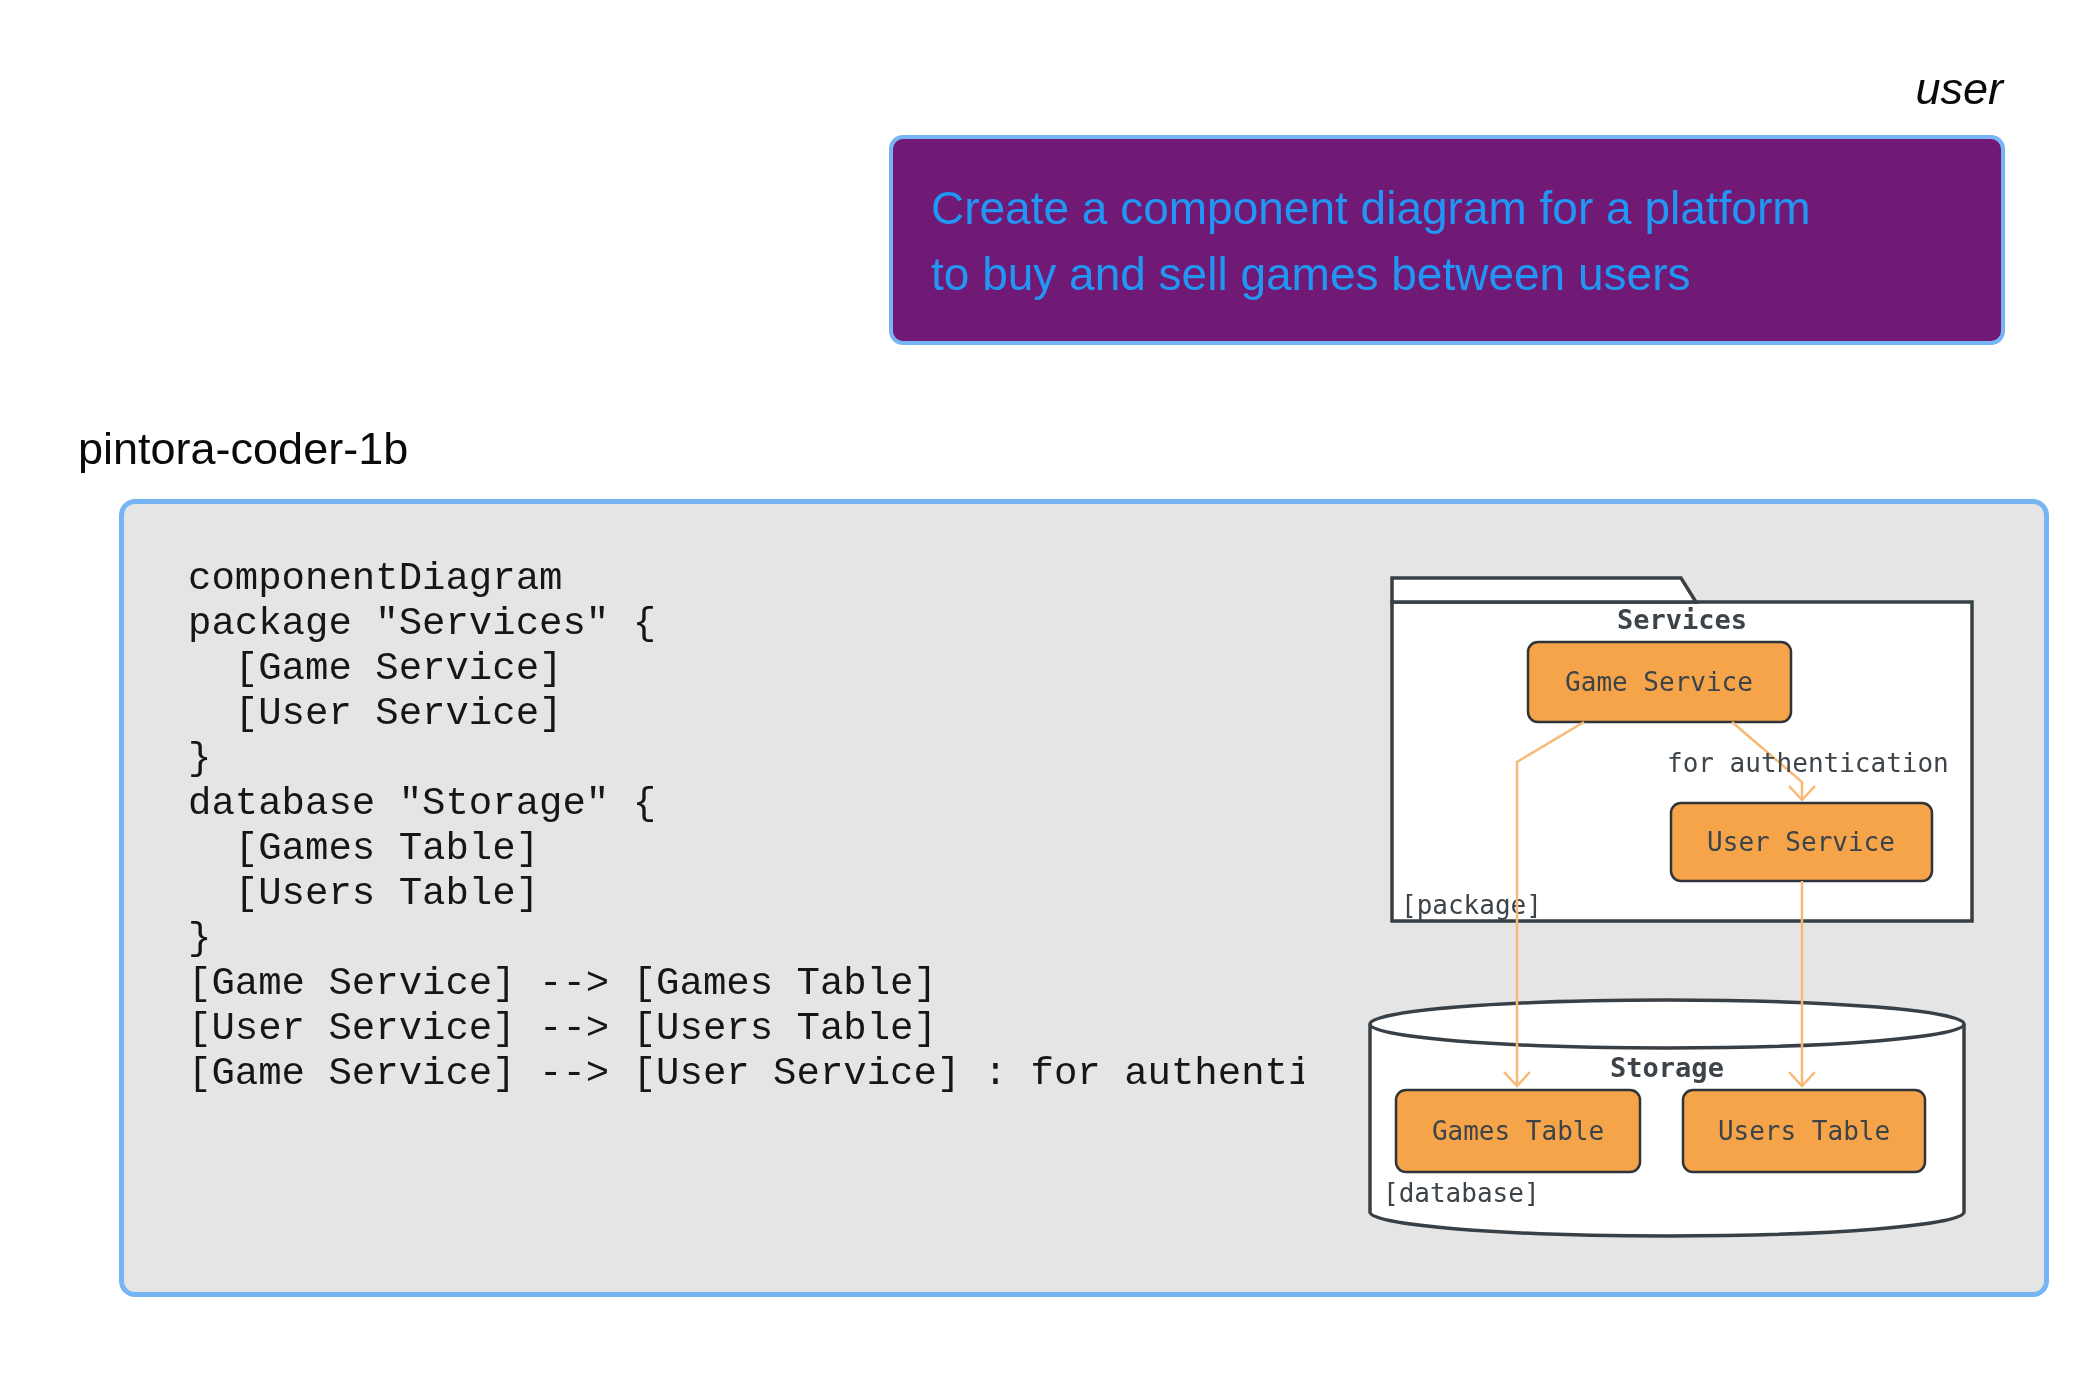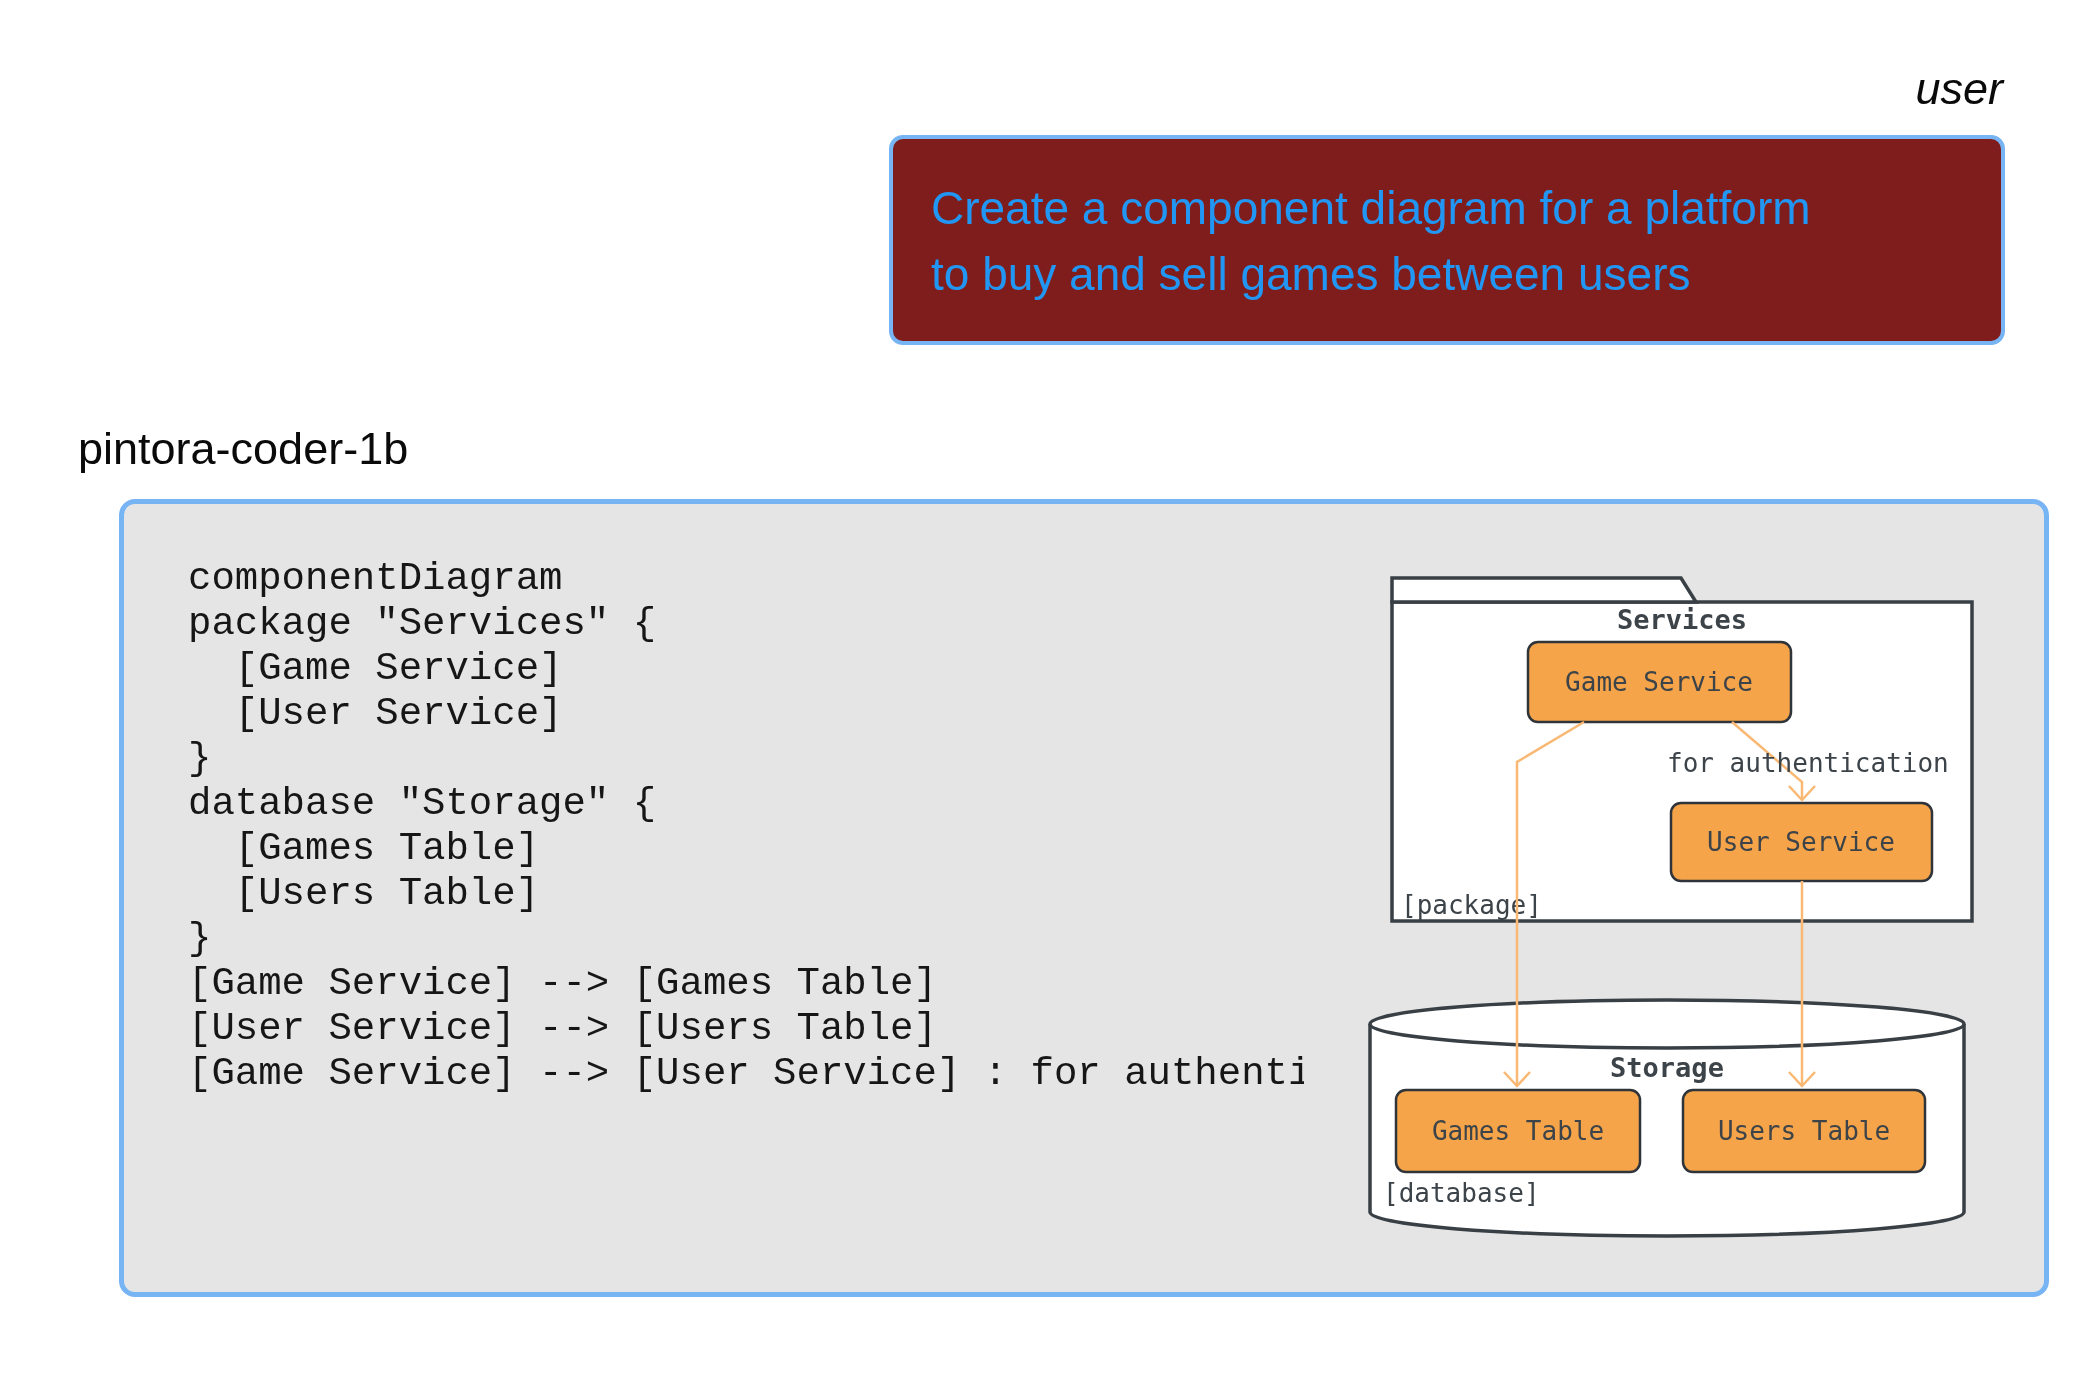--- a/index.html
+++ b/index.html
@@ -20,21 +20,21 @@
   }
   .user-label { top: 64px; right: 80px; text-align: right; font-style: italic; }
   .model-label { top: 424px; left: 78px; }
   .user-bubble {
     position: absolute;
     left: 889px;
     top: 135px;
     width: 1116px;
     height: 210px;
     box-sizing: border-box;
-    background: #7f1d1d;
+    background: #701a75;
     border: 4px solid #77b4f4;
     border-radius: 14px;
   }
   .user-bubble .bubble-text {
     position: absolute;
     left: 38px;
     top: 36px;
     color: #2196f3;
     font-size: 46px;
     line-height: 66px;

